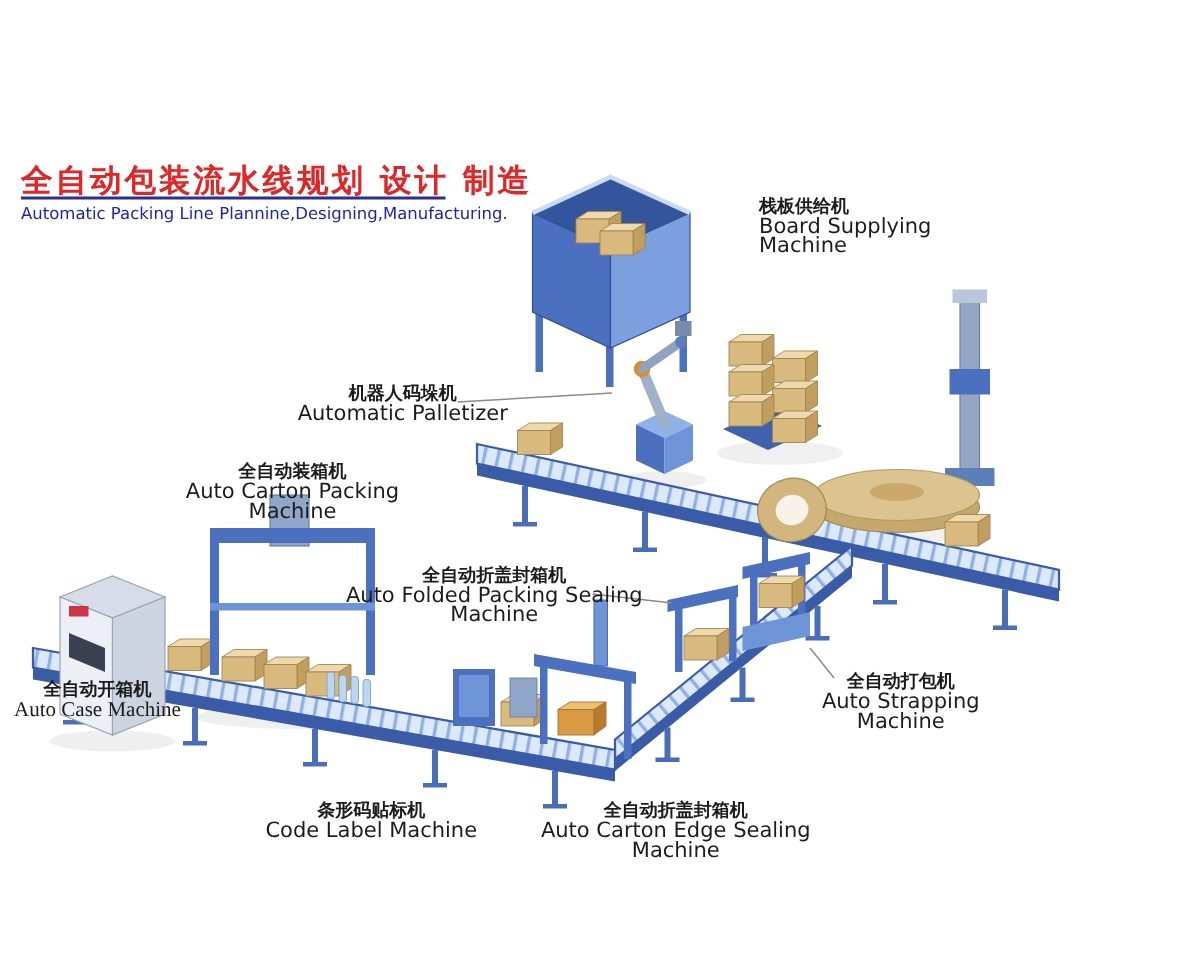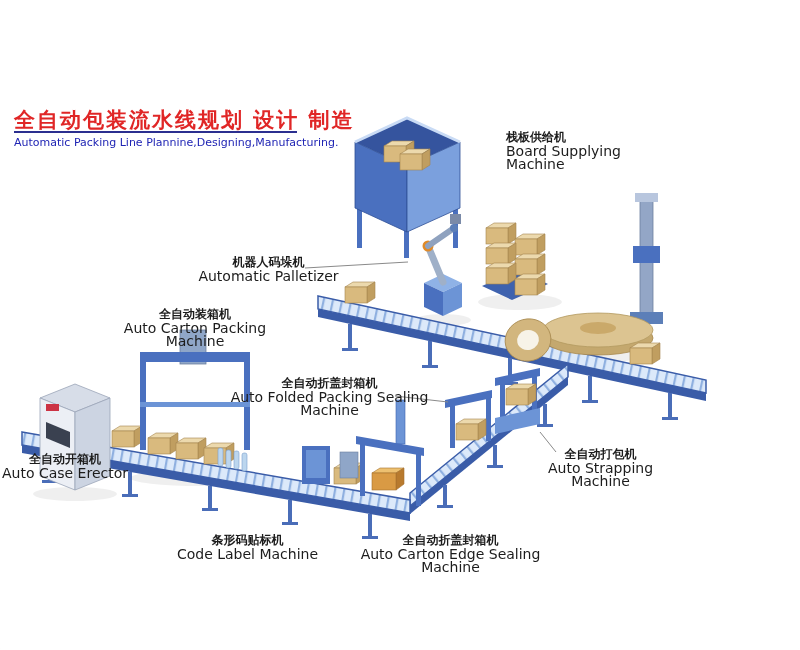--- a/index.html
+++ b/index.html
@@ -232,23 +232,23 @@
   <div class="mlabel" style="left:100px; top:307px; width:190px;">
     <div class="zh">全自动装箱机</div>
     <div class="en">Auto Carton Packing Machine</div>
   </div>
 
   <div class="mlabel" style="left:212px; top:376px; width:235px;">
     <div class="zh">全自动折盖封箱机</div>
     <div class="en">Auto Folded Packing Sealing Machine</div>
   </div>
 
-  <div class="mlabel" style="left:0px; top:452px; width:130px;">
+  <div class="mlabel" style="left:0px; top:452px; width:130px;font-family:Liberation Serif, serif;">
     <div class="zh">全自动开箱机</div>
-    <div class="en">Auto Case Erector</div>
+    <div class="en">Auto Case Machine</div>
   </div>
 
   <div class="mlabel" style="left:518px; top:447px; width:165px;">
     <div class="zh">全自动打包机</div>
     <div class="en">Auto Strapping Machine</div>
   </div>
 
   <div class="mlabel" style="left:175px; top:533px; width:145px;">
     <div class="zh">条形码贴标机</div>
     <div class="en">Code Label Machine</div>

